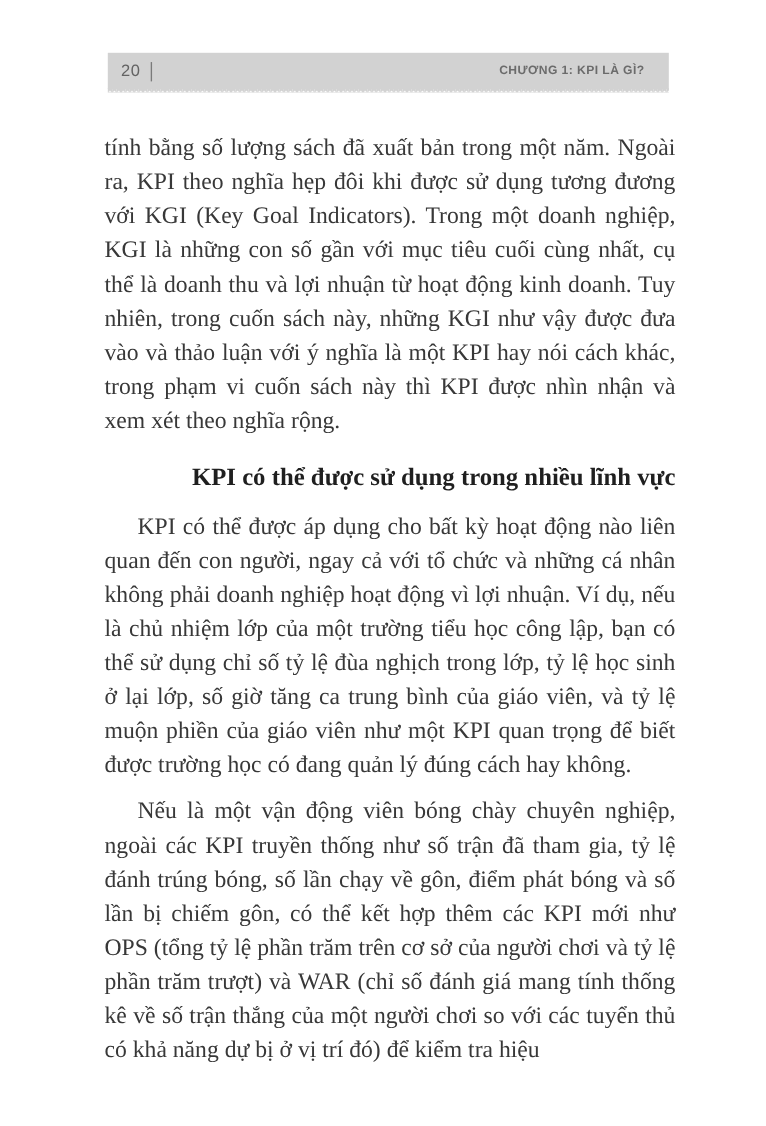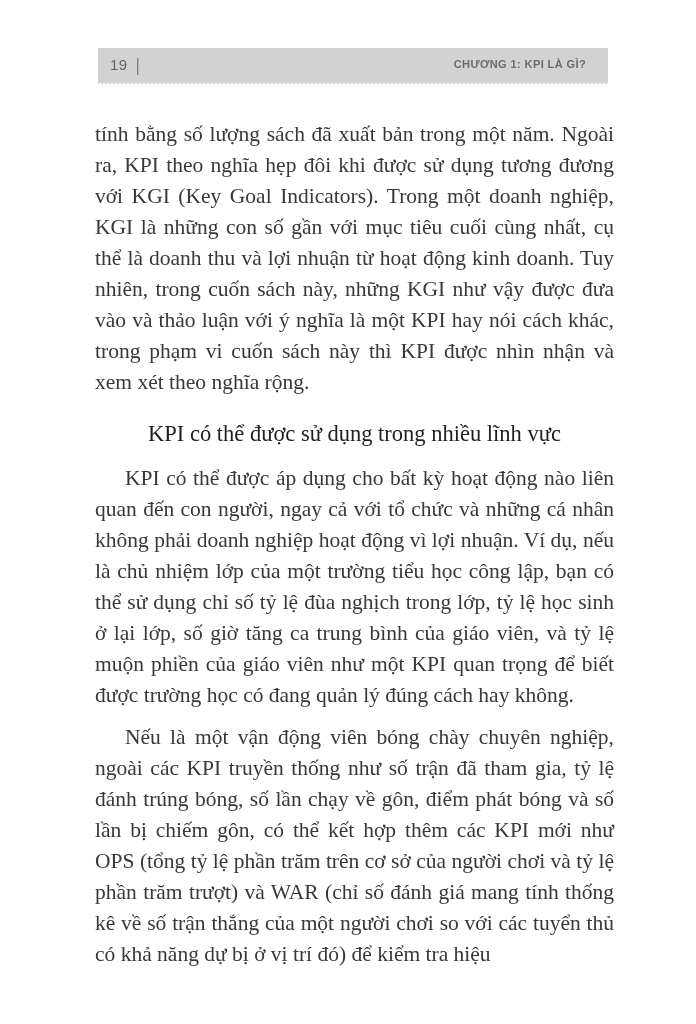--- a/index.html
+++ b/index.html
@@ -81,34 +81,34 @@
     color: var(--body-text);
     font-size: 21.5px;
     line-height: 31px;
     text-align: justify;
   }
   .para { margin: 0 0 11px 0; }
   .para.indent { text-indent: 30px; }
   .section-heading {
     font-size: 22.5px;
     line-height: 31px;
-    font-weight: normal;
+    font-weight: bold;
     color: var(--heading-text);
     margin: 20px 0 14px 0;
-    text-align: center;
+    text-align: right;
   }
 </style>
 </head>
 <body>
 
 <div class="page">
 
   <div class="header-bar">
     <div class="header-left">
-      <span>19</span>
+      <span>20</span>
       <span class="sep">|</span>
     </div>
     <div class="header-right">CHƯƠNG 1: KPI LÀ GÌ?</div>
   </div>
 
   <div class="body-text">
     <p class="para">tính bằng số lượng sách đã xuất bản trong một năm. Ngoài ra, KPI theo nghĩa hẹp đôi khi được sử dụng tương đương với KGI (Key Goal Indicators). Trong một doanh nghiệp, KGI là những con số gần với mục tiêu cuối cùng nhất, cụ thể là doanh thu và lợi nhuận từ hoạt động kinh doanh. Tuy nhiên, trong cuốn sách này, những KGI như vậy được đưa vào và thảo luận với ý nghĩa là một KPI hay nói cách khác, trong phạm vi cuốn sách này thì KPI được nhìn nhận và xem xét theo nghĩa rộng.</p>
 
     <h2 class="section-heading">KPI có thể được sử dụng trong nhiều lĩnh vực</h2>
 

